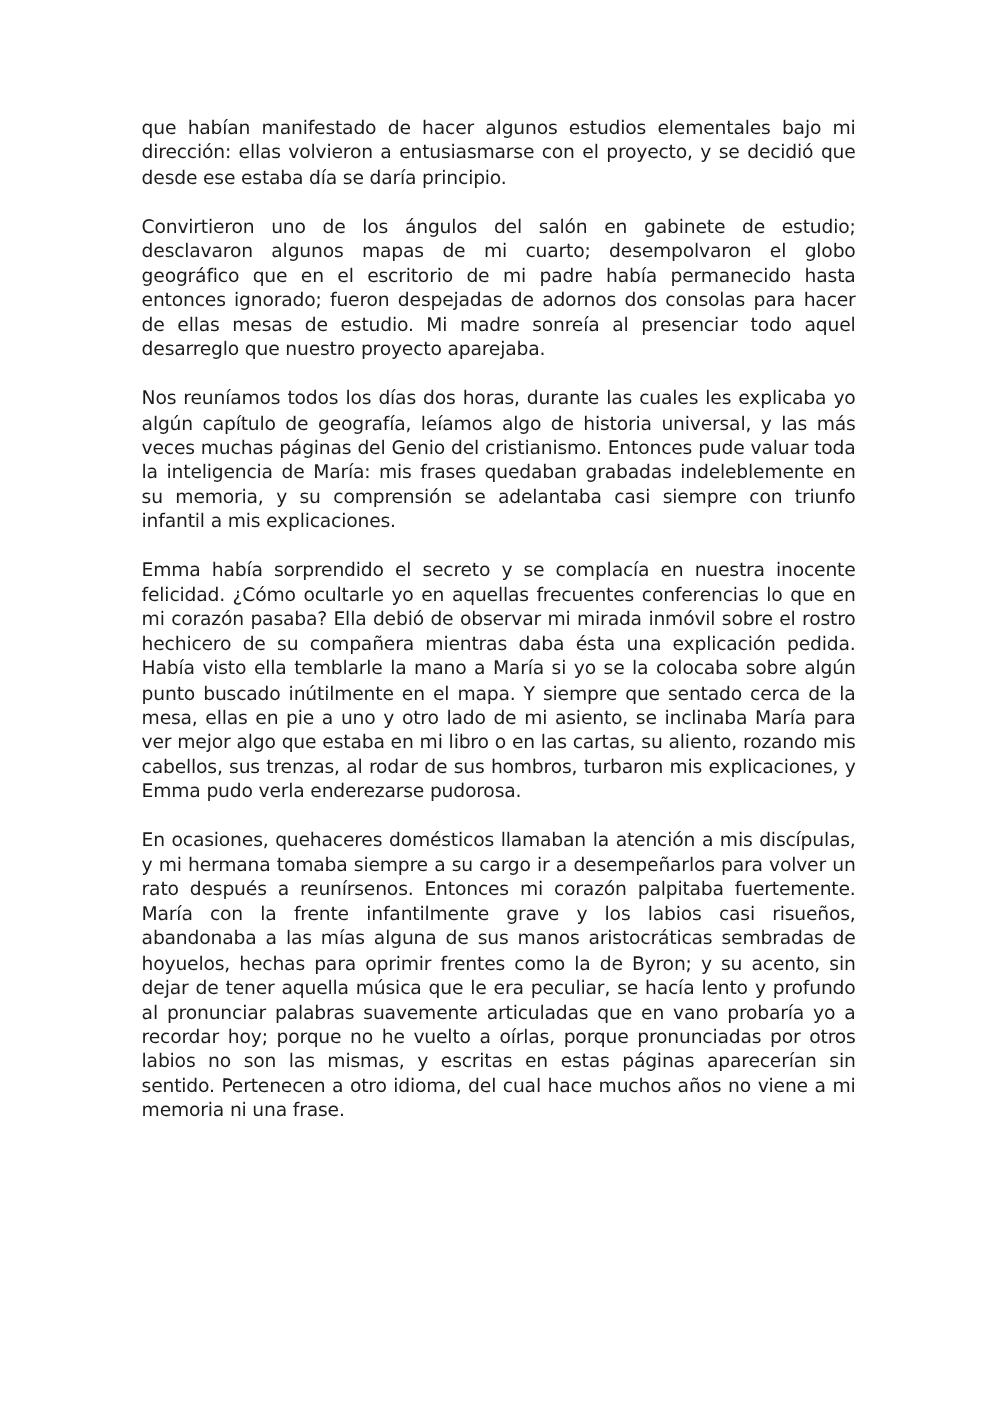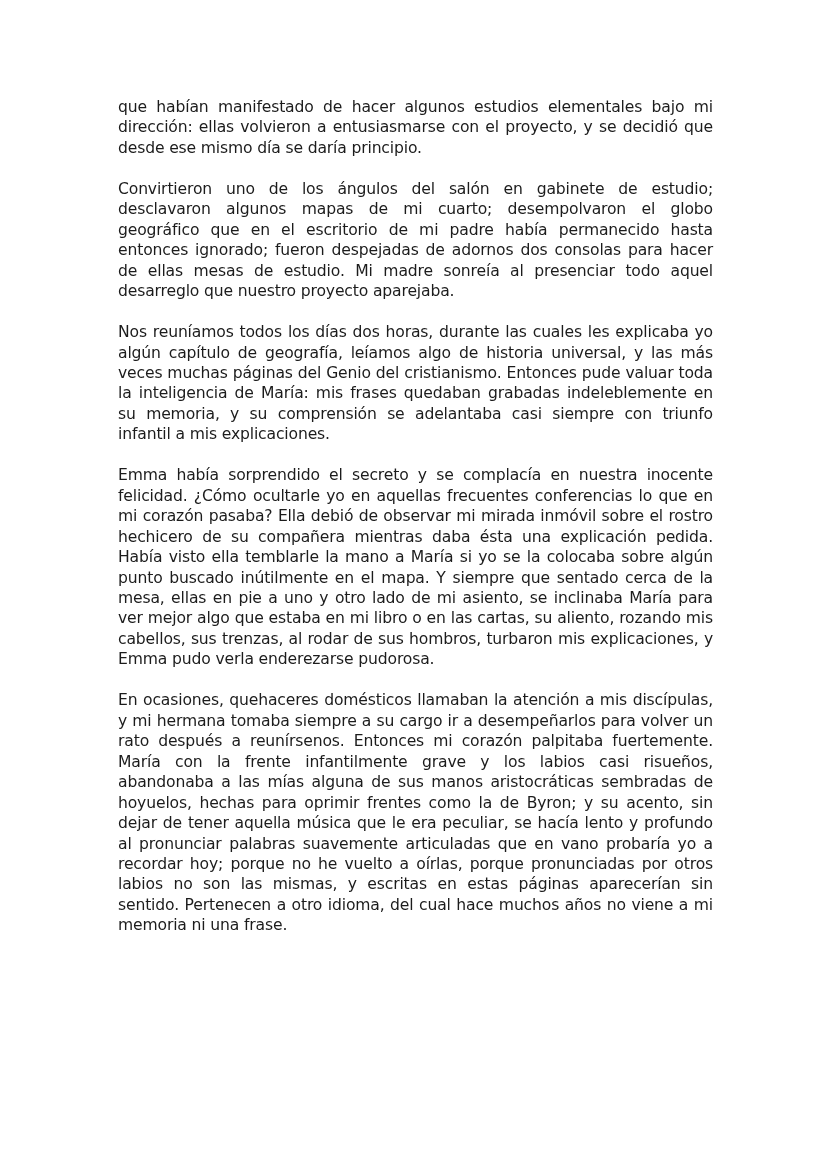--- a/index.html
+++ b/index.html
@@ -28,18 +28,18 @@
       margin: 0 0 20.5px 0;
       text-align: justify;
       text-align-last: left;
       hyphens: none;
     }
   </style>
 </head>
 <body>
 
 <div class="page">
-  <p class="para">que habían manifestado de hacer algunos estudios elementales bajo mi dirección: ellas volvieron a entusiasmarse con el proyecto, y se decidió que desde ese mismo día se daría principio.</p>
+  <p class="para">que habían manifestado de hacer algunos estudios elementales bajo mi dirección: ellas volvieron a entusiasmarse con el proyecto, y se decidió que desde ese estaba día se daría principio.</p>
   <p class="para">Convirtieron uno de los ángulos del salón en gabinete de estudio; desclavaron algunos mapas de mi cuarto; desempolvaron el globo geográfico que en el escritorio de mi padre había permanecido hasta entonces ignorado; fueron despejadas de adornos dos consolas para hacer de ellas mesas de estudio. Mi madre sonreía al presenciar todo aquel desarreglo que nuestro proyecto aparejaba.</p>
   <p class="para">Nos reuníamos todos los días dos horas, durante las cuales les explicaba yo algún capítulo de geografía, leíamos algo de historia universal, y las más veces muchas páginas del Genio del cristianismo. Entonces pude valuar toda la inteligencia de María: mis frases quedaban grabadas indeleblemente en su memoria, y su comprensión se adelantaba casi siempre con triunfo infantil a mis explicaciones.</p>
   <p class="para">Emma había sorprendido el secreto y se complacía en nuestra inocente felicidad. ¿Cómo ocultarle yo en aquellas frecuentes conferencias lo que en mi corazón pasaba? Ella debió de observar mi mirada inmóvil sobre el rostro hechicero de su compañera mientras daba ésta una explicación pedida. Había visto ella temblarle la mano a María si yo se la colocaba sobre algún punto buscado inútilmente en el mapa. Y siempre que sentado cerca de la mesa, ellas en pie a uno y otro lado de mi asiento, se inclinaba María para ver mejor algo que estaba en mi libro o en las cartas, su aliento, rozando mis cabellos, sus trenzas, al rodar de sus hombros, turbaron mis explicaciones, y Emma pudo verla enderezarse pudorosa.</p>
   <p class="para">En ocasiones, quehaceres domésticos llamaban la atención a mis discípulas, y mi hermana tomaba siempre a su cargo ir a desempeñarlos para volver un rato después a reunírsenos. Entonces mi corazón palpitaba fuertemente. María con la frente infantilmente grave y los labios casi risueños, abandonaba a las mías alguna de sus manos aristocráticas sembradas de hoyuelos, hechas para oprimir frentes como la de Byron; y su acento, sin dejar de tener aquella música que le era peculiar, se hacía lento y profundo al pronunciar palabras suavemente articuladas que en vano probaría yo a recordar hoy; porque no he vuelto a oírlas, porque pronunciadas por otros labios no son las mismas, y escritas en estas páginas aparecerían sin sentido. Pertenecen a otro idioma, del cual hace muchos años no viene a mi memoria ni una frase.</p>
 </div>
 
 </body></html>

